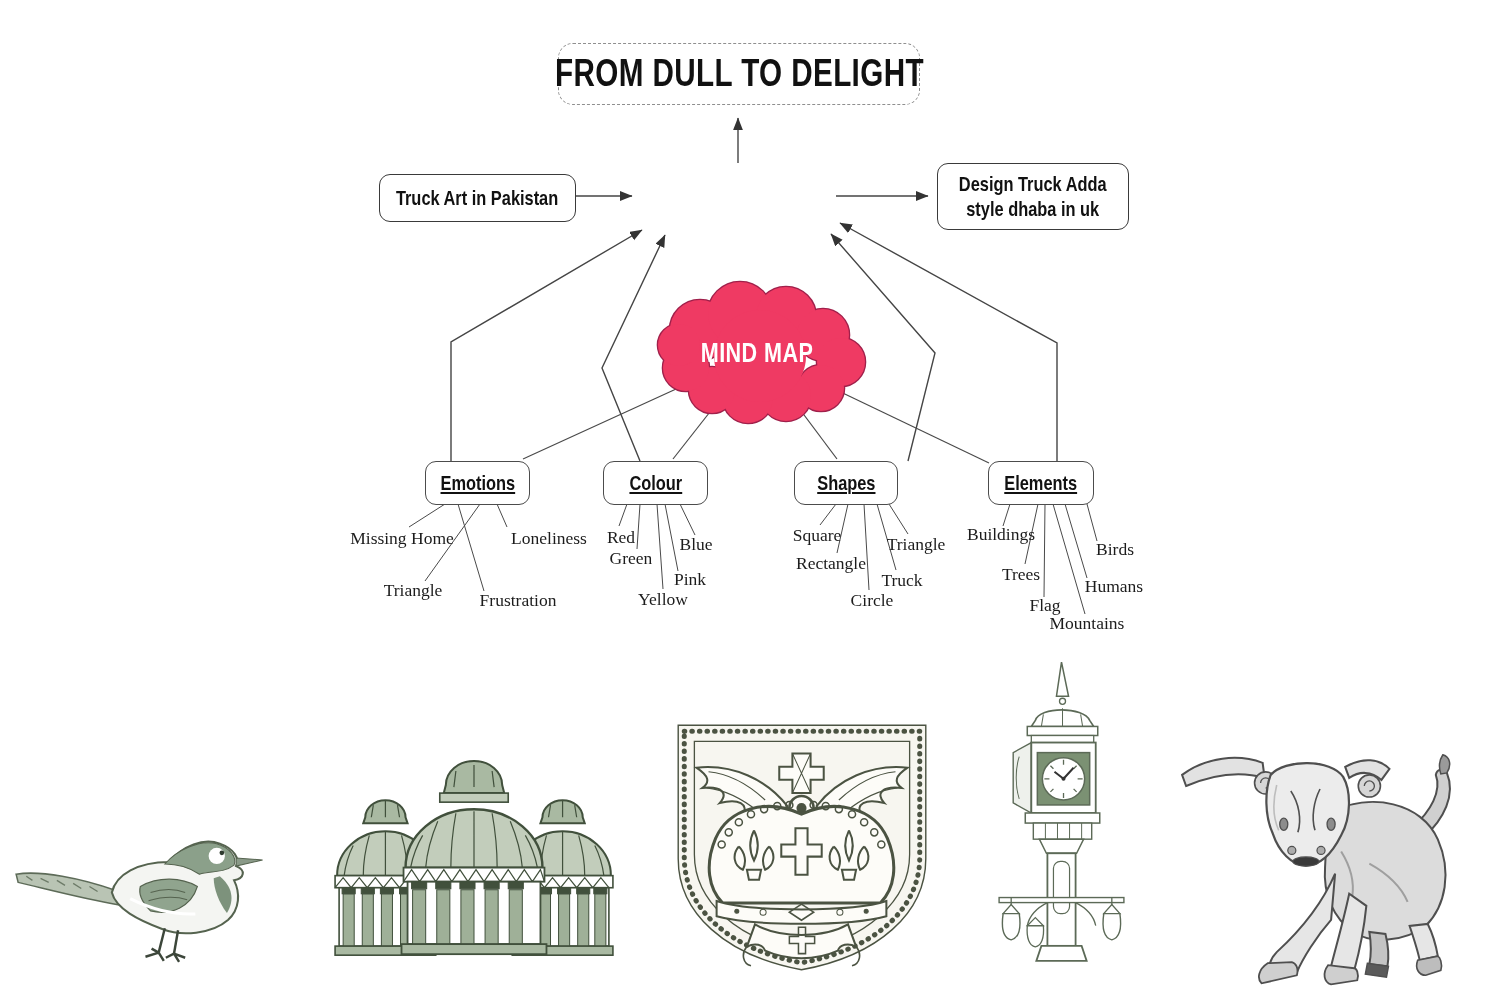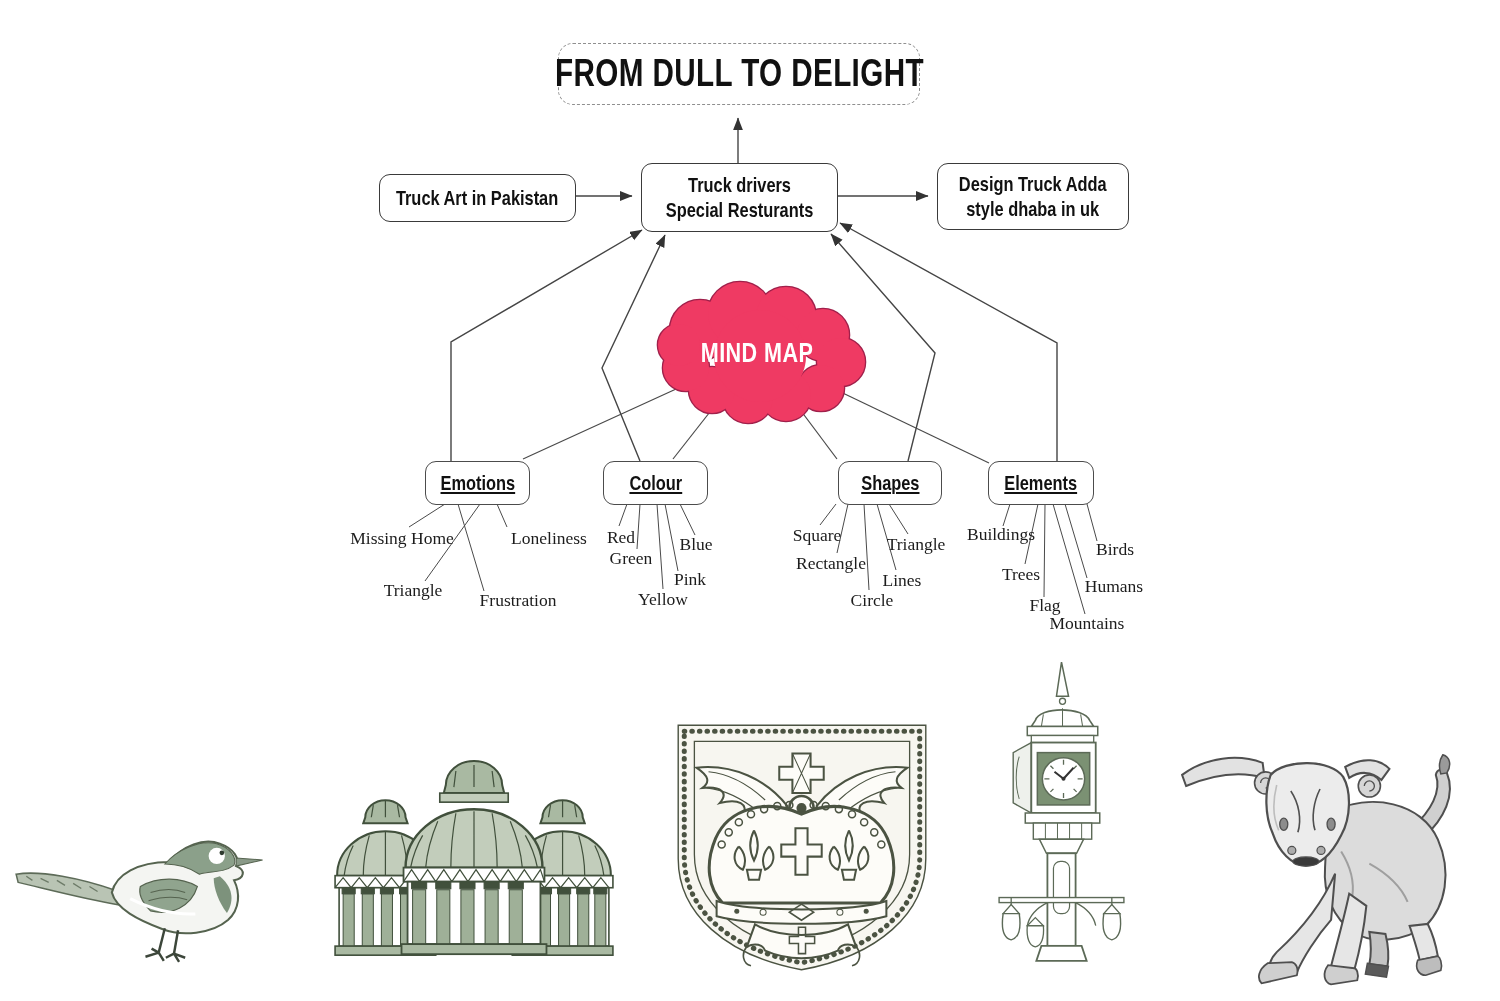--- a/index.html
+++ b/index.html
@@ -100,64 +100,58 @@
   </svg>
 
   <div class="node title-box" style="left:558px;top:43px;width:360px;height:60px;">
     <span class="cn">FROM DULL TO DELIGHT</span>
   </div>
 
   <div class="node mid-box" style="left:379px;top:174px;width:195px;height:46px;">
     <span class="cn">Truck Art in Pakistan</span>
   </div>
 
-  <div class="node mid-box" style="left:641px;top:163px;width:195px;height:67px;">
-    <span style="display:block;">
-      <span class="cn" style="display:block;">Truck drivers</span>
-      <span class="cn" style="display:block;">Special Resturants</span>
-    </span>
-  </div>
 
   <div class="node mid-box" style="left:937px;top:163px;width:190px;height:65px;">
     <span style="display:block;">
       <span class="cn" style="display:block;">Design Truck Adda</span>
       <span class="cn" style="display:block;">style dhaba in uk</span>
     </span>
   </div>
 
   <div class="cloud-label" style="left:757px;top:353px;">MIND MAP</div>
 
   <div class="node cat-box" style="left:425px;top:461px;width:103px;height:42px;">
     <span class="cn">Emotions</span>
   </div>
   <div class="node cat-box" style="left:603px;top:461px;width:103px;height:42px;">
     <span class="cn">Colour</span>
   </div>
-  <div class="node cat-box" style="left:838px;top:461px;width:102px;height:42px;">
+  <div class="node cat-box" style="left:794px;top:461px;width:102px;height:42px;">
     <span class="cn">Shapes</span>
   </div>
   <div class="node cat-box" style="left:988px;top:461px;width:104px;height:42px;">
     <span class="cn">Elements</span>
   </div>
 
   <div class="leaf" style="left:402px;top:538px;">Missing Home</div>
   <div class="leaf" style="left:509px;top:538px;margin-left:40px;">Loneliness</div>
   <div class="leaf" style="left:413px;top:590px;">Triangle</div>
   <div class="leaf" style="left:486px;top:600px;margin-left:32px;">Frustration</div>
 
   <div class="leaf" style="left:621px;top:537px;">Red</div>
   <div class="leaf" style="left:631px;top:558px;">Green</div>
   <div class="leaf" style="left:696px;top:544px;">Blue</div>
   <div class="leaf" style="left:690px;top:579px;">Pink</div>
   <div class="leaf" style="left:663px;top:599px;">Yellow</div>
 
   <div class="leaf" style="left:817px;top:535px;">Square</div>
   <div class="leaf" style="left:831px;top:563px;">Rectangle</div>
   <div class="leaf" style="left:916px;top:544px;">Triangle</div>
-  <div class="leaf" style="left:902px;top:580px;">Lines</div>
+  <div class="leaf" style="left:902px;top:580px;">Truck</div>
   <div class="leaf" style="left:872px;top:600px;">Circle</div>
 
   <div class="leaf" style="left:1001px;top:534px;">Buildings</div>
   <div class="leaf" style="left:1021px;top:574px;">Trees</div>
   <div class="leaf" style="left:1115px;top:549px;">Birds</div>
   <div class="leaf" style="left:1114px;top:586px;">Humans</div>
   <div class="leaf" style="left:1045px;top:605px;">Flag</div>
   <div class="leaf" style="left:1087px;top:623px;">Mountains</div>
 
   <div class="illus" style="left:10px;top:812px;">

